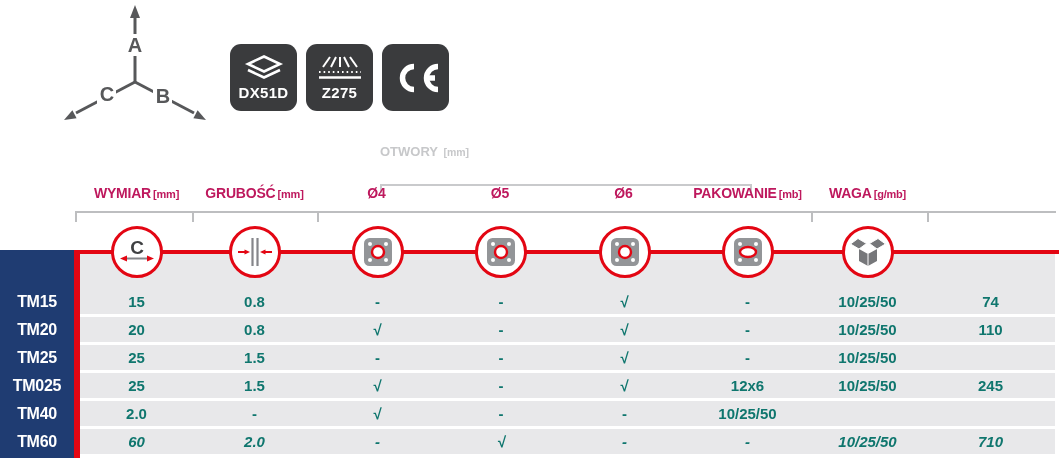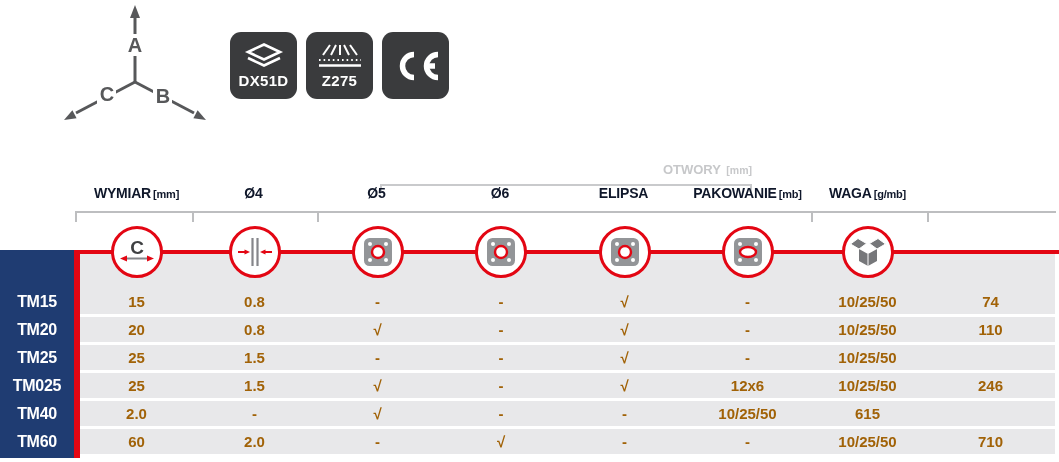--- a/index.html
+++ b/index.html
@@ -3,33 +3,33 @@
 <meta charset="utf-8">
 <style>
   html,body { margin:0; padding:0; background:#fff; }
   .stage { position:relative; width:1059px; height:462px; background:#ffffff; overflow:hidden;
            font-family:"Liberation Sans","DejaVu Sans",sans-serif; }
 
   
   .axis-svg { position:absolute; left:20px; top:0; }
 
   
-  .badges { position:absolute; left:230px; top:32px; display:flex; gap:9px; }
+  .badges { position:absolute; left:230px; top:44px; display:flex; gap:9px; }
   .badge { width:67px; height:67px; background:#3a3b3d; border-radius:11px;
            display:flex; flex-direction:column; align-items:center; justify-content:center; gap:4px; }
   .badge-label { color:#fff; font-weight:bold; font-size:15px; letter-spacing:0.3px; line-height:1; }
 
   
   .grid8 { display:grid; grid-template-columns:113px 123px 123px 124px 123px 123px 117px 129px; }
   .hdr-row { position:absolute; left:80px; top:185px; width:975px; }
-  .hdr-cell { text-align:center; font-weight:bold; font-size:14px; color:#0f172a;
+  .hdr-cell { text-align:center; font-weight:bold; font-size:14px; color:#be185d;
               letter-spacing:-0.2px; white-space:nowrap; }
   .hdr-unit { font-size:11px; margin-left:2px; }
 
-  .group-label { position:absolute; left:380px; top:162px; width:372px; text-align:right;
+  .group-label { position:absolute; left:380px; top:144px; width:372px; text-align:left;
                  color:#c7c8ca; font-weight:bold; font-size:13px; white-space:nowrap; }
   .group-unit { font-size:10.5px; margin-left:2px; }
   .group-bracket { position:absolute; left:380px; top:184px; width:372px; height:9px;
                    border-top:2px solid #c9cacc; border-left:2px solid #c9cacc; border-right:2px solid #c9cacc;
                    box-sizing:border-box; }
   .main-bracket { position:absolute; left:75px; top:211px; width:981px; height:0;
                   border-top:2px solid #bdbec0; }
   .tick { position:absolute; top:211px; width:2px; height:11px; background:#bdbec0; }
 
   
@@ -43,22 +43,22 @@
   
   .label-col { position:absolute; left:0; top:250px; width:74px; height:208px; background:#1f3c72; }
   .label-list { position:absolute; left:0; top:289px; width:74px; }
   .row-label { height:25px; line-height:25px; margin-bottom:3px; text-align:center;
                color:#ffffff; font-weight:bold; font-size:16px; letter-spacing:-0.3px; }
 
   
   .panel { position:absolute; left:80px; top:253px; width:975px; }
   .panel-spacer { height:36px; background:#e8e8ea; }
   .data-row { height:25px; margin-bottom:3px; background:#e8e8ea; }
-  .data-row.last { margin-bottom:3px; }
-  .cell { text-align:center; line-height:25px; font-weight:bold; font-size:15px; color:#a16207; }
+  .data-row.last { margin-bottom:3px;font-style:italic; }
+  .cell { text-align:center; line-height:25px; font-weight:bold; font-size:15px; color:#0f766e; }
 </style>
 </head>
 <body>
 
 <div class="stage">
 
   <svg class="axis-svg" width="200" height="135" viewBox="0 0 200 135">
     <g stroke="#57585a" stroke-width="3" fill="none">
       <line x1="115" y1="82" x2="115" y2="16"></line>
       <line x1="115" y1="82" x2="56" y2="113"></line>
@@ -118,24 +118,24 @@
 
   <div class="main-bracket"></div>
   <div class="tick" style="left:75px"></div>
   <div class="tick" style="left:192px"></div>
   <div class="tick" style="left:317px"></div>
   <div class="tick" style="left:811px"></div>
   <div class="tick" style="left:927px"></div>
 
   <div class="hdr-row grid8">
     <div class="hdr-cell"><span>WYMIAR</span><span class="hdr-unit">[mm]</span></div>
+    <div class="hdr-cell"><span>GRUBOŚĆ</span><span class="hdr-unit">[mm]</span></div>
     <div class="hdr-cell"><span>Ø4</span><span class="hdr-unit"></span></div>
     <div class="hdr-cell"><span>Ø5</span><span class="hdr-unit"></span></div>
     <div class="hdr-cell"><span>Ø6</span><span class="hdr-unit"></span></div>
-    <div class="hdr-cell"><span>ELIPSA</span><span class="hdr-unit"></span></div>
     <div class="hdr-cell"><span>PAKOWANIE</span><span class="hdr-unit">[mb]</span></div>
     <div class="hdr-cell"><span>WAGA</span><span class="hdr-unit">[g/mb]</span></div>
   </div>
 
   <div class="red-line"></div>
   <div class="red-stripe"></div>
 
   <div class="icon-row grid8">
     <div class="icon-cell">
         <div class="circle">
@@ -261,30 +261,29 @@
       <div class="cell">10/25/50</div>
     </div>
     <div class="data-row grid8">
       <div class="cell">25</div>
       <div class="cell">1.5</div>
       <div class="cell">√</div>
       <div class="cell">-</div>
       <div class="cell">√</div>
       <div class="cell">12x6</div>
       <div class="cell">10/25/50</div>
-      <div class="cell">246</div>
+      <div class="cell">245</div>
     </div>
     <div class="data-row grid8">
       <div class="cell">2.0</div>
       <div class="cell">-</div>
       <div class="cell">√</div>
       <div class="cell">-</div>
       <div class="cell">-</div>
       <div class="cell">10/25/50</div>
-      <div class="cell">615</div>
     </div>
     <div class="data-row grid8 last">
       <div class="cell">60</div>
       <div class="cell">2.0</div>
       <div class="cell">-</div>
       <div class="cell">√</div>
       <div class="cell">-</div>
       <div class="cell">-</div>
       <div class="cell">10/25/50</div>
       <div class="cell">710</div>

